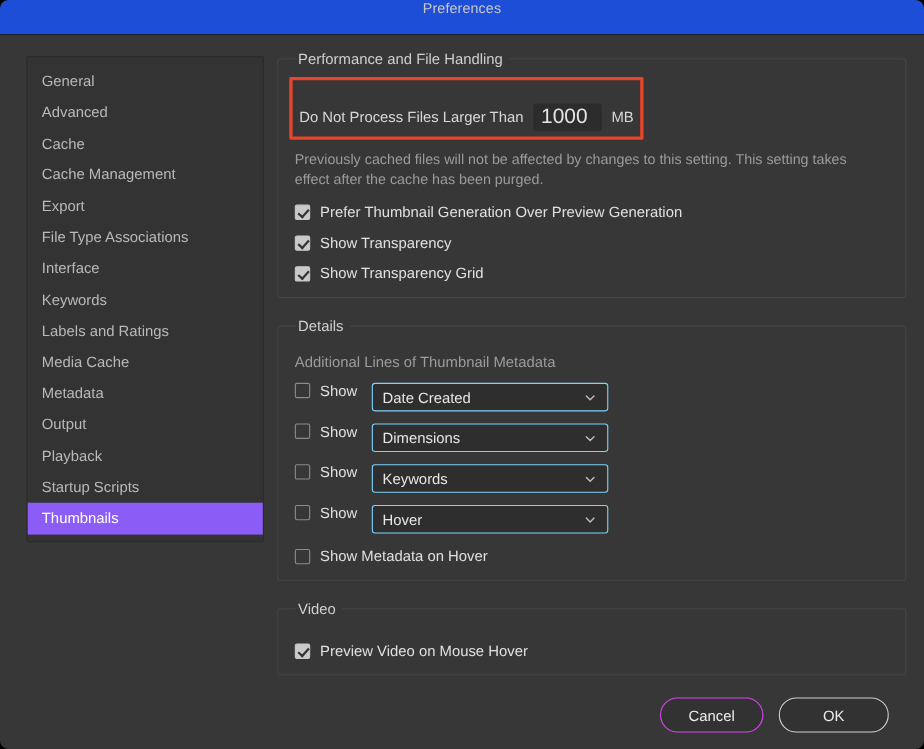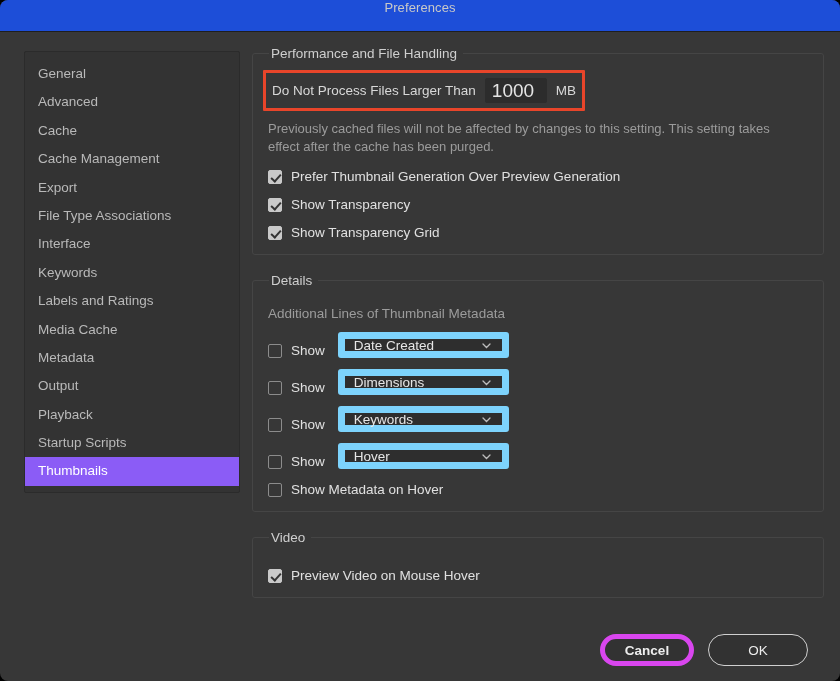--- a/index.html
+++ b/index.html
@@ -96,21 +96,21 @@
   }
 
   
   #group-performance { padding-top: 6px; padding-bottom: 14px; }
 
   .row-limit {
     display: flex;
     align-items: center;
     gap: 9px;
     margin: 3px 0 0 -4px;
-    padding: 5px 6px 5px 6px;
+    padding: 21px 6px 5px 6px;
     border: 3px solid #e8452a;
     width: fit-content;
     box-sizing: border-box;
     border-radius: 1px;
   }
   .row-limit .lbl {
     color: #d8d8d8;
     font-size: 13.5px;
     white-space: nowrap;
   }
@@ -182,31 +182,31 @@
   }
 
   
   .sub-label {
     color: #9c9c9c;
     font-size: 13.5px;
     margin: 8px 0 4px 1px;
   }
   .detail-row {
     display: flex;
-    align-items: flex-end;
+    align-items: flex-start;
     gap: 9px;
     margin-top: 11px;
     margin-left: 1px;
   }
   .detail-row .cb-label { color: #e0e0e0; }
   .dropdown {
-    width: 171px;
+    width: 215px;
     height: 26px;
     background: #2e2e2e;
-    border: 7px solid #7dd3fc;
+    border: 1px solid #7dd3fc;
     border-radius: 3px;
     display: flex;
     align-items: center;
     padding: 0 8px 0 9px;
     box-sizing: border-box;
     position: relative;
     margin-left: 4px;
   }
   .dropdown .val {
     color: #e6e6e6;
@@ -238,21 +238,21 @@
     background: #323232;
     color: #ededed;
     font-size: 13.5px;
     font-family: "Liberation Sans", sans-serif;
     display: flex;
     align-items: center;
     justify-content: center;
     box-sizing: border-box;
     cursor: default;
   }
-  .btn.secondary { border: 5px solid #d946ef; font-weight: bold; }
+  .btn.secondary { border: 1px solid #d946ef; }
   .btn.primary {
     border: 1px solid #cfcfcf;
     min-width: 100px;
   }
 </style>
 </head>
 <body>
 
 <div id="window">
 

